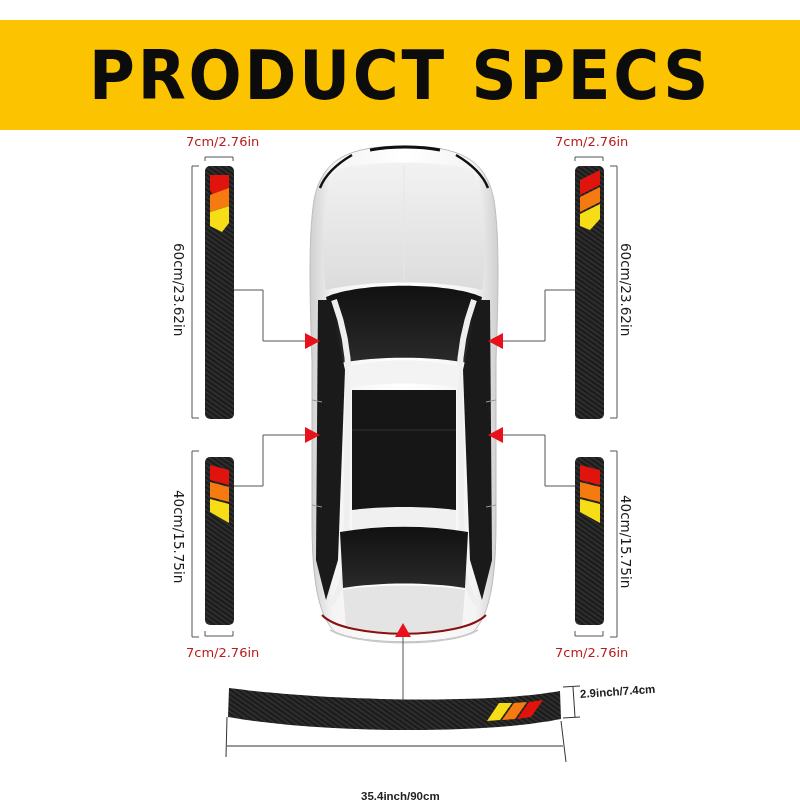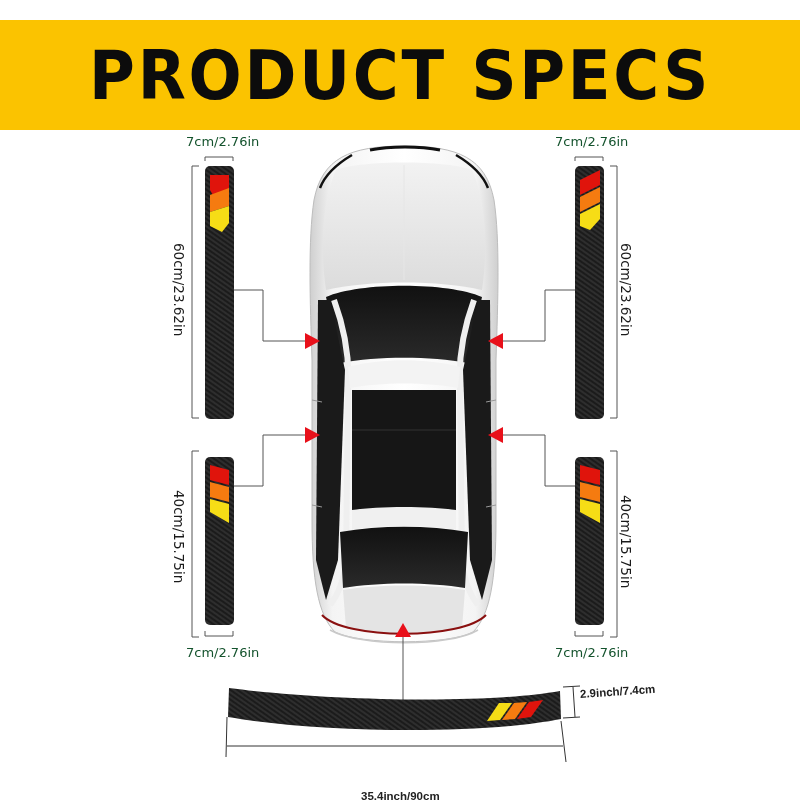--- a/index.html
+++ b/index.html
@@ -4,21 +4,21 @@
 <style>
   * { margin:0; padding:0; box-sizing:border-box; }
   html, body { width:800px; height:800px; background:#ffffff; overflow:hidden; }
   body { position:relative; font-family:"DejaVu Sans", "Liberation Sans", sans-serif; color:#111; }
 
   .banner { position:absolute; left:0; top:0; width:800px; height:110px; background:#fbc300; display:flex; align-items:center; justify-content:center;margin-top:20px; }
   .banner-title { font-family:"DejaVu Sans", sans-serif; font-weight:bold; font-size:68px; letter-spacing:3px; color:#0c0c0c; transform:scaleX(0.92); }
 
   .canvas { position:absolute; left:0; top:0; width:800px; height:800px; }
 
-  .lbl { position:absolute; font-size:13px; color:#14532d; white-space:nowrap; }
+  .lbl { position:absolute; font-size:13px; color:#b91c1c; white-space:nowrap; }
   .vlbl { position:absolute; font-size:13.5px; color:#1a1a1a; white-space:nowrap; transform-origin:left top; transform:rotate(90deg); }
   .bold-lbl { font-family:"Liberation Sans", sans-serif; font-weight:bold; font-size:11.5px; color:#222; }
 </style>
 </head>
 <body>
 
 <div class="banner">
   <div class="banner-title">PRODUCT SPECS</div>
 </div>
 

